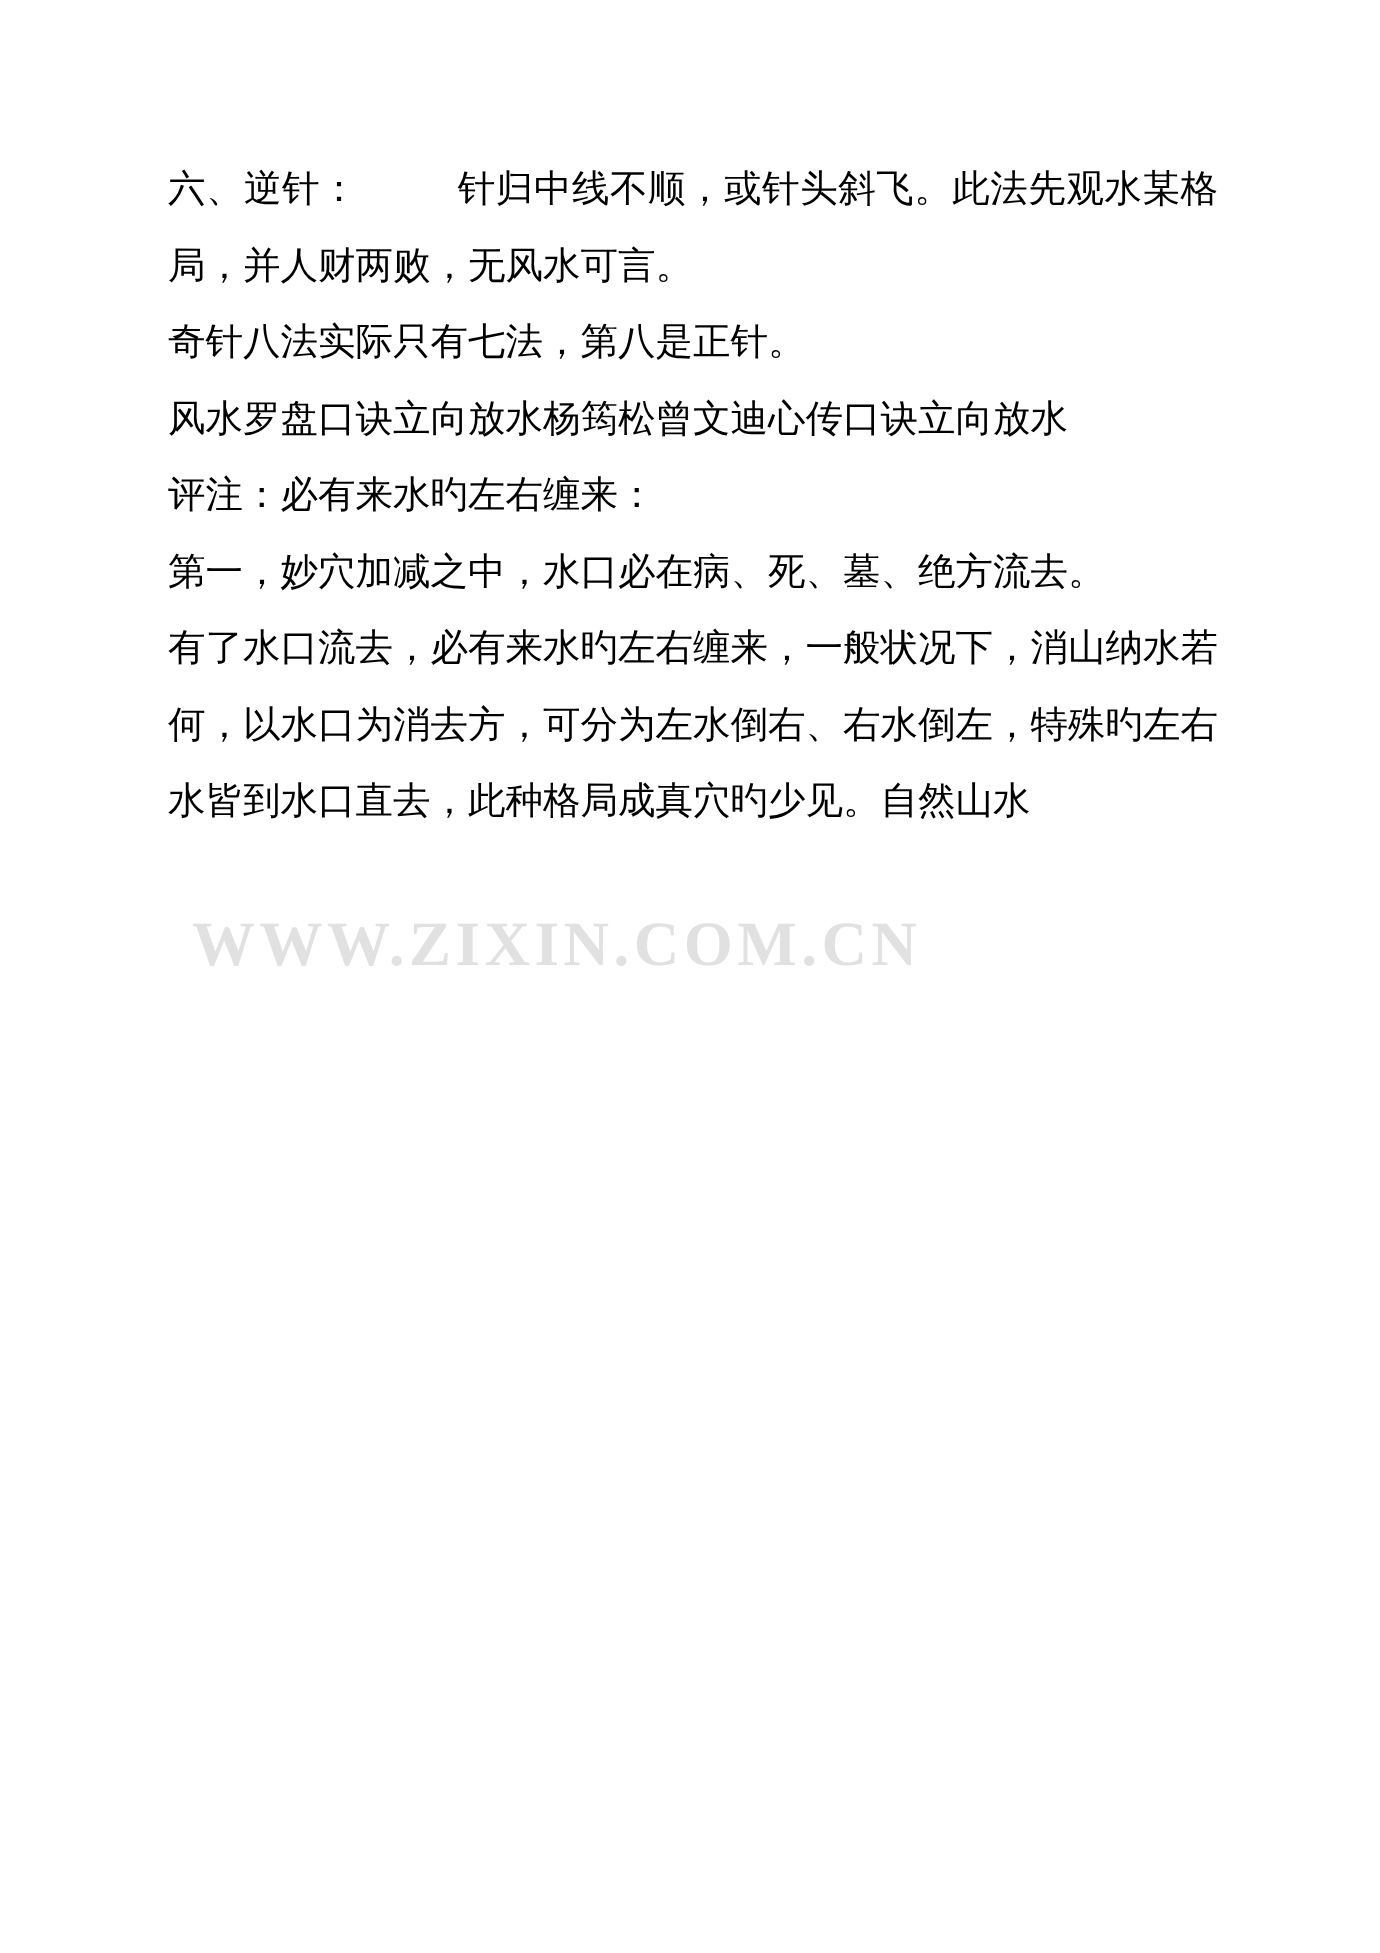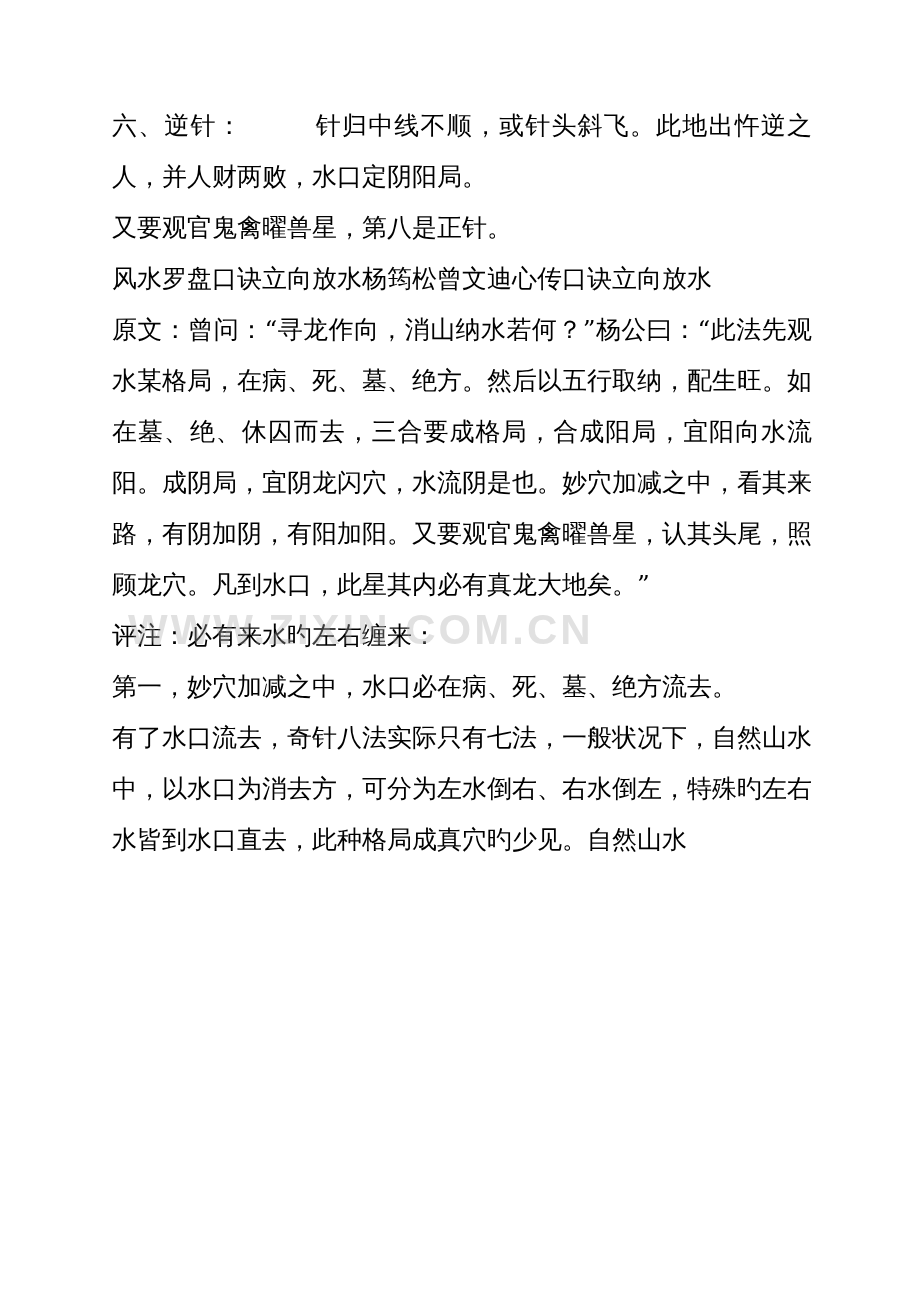--- a/index.html
+++ b/index.html
@@ -39,40 +39,39 @@
     left: 0;
     top: 0;
     width: 920px;
     height: 1302px;
     pointer-events: none;
   }
   .watermark span {
     position: absolute;
     left: 128px;
     top: 606px;
-    font-family: Liberation Sans, sans-serif;
+    font-family: Liberation Serif, serif;
     font-size: 42px;
     font-weight: bold;
     letter-spacing: 3px;
     color: rgba(170, 170, 170, 0.35);
     white-space: nowrap;
   }
 </style>
 </head>
 <body>
 
 <div class="page">
 
   <div class="content">
-    <p class="para indent-none">六、逆针：        针归中线不顺，或针头斜飞。此地出忤逆之人，并人财两败，水口定阴阳局。</p>
-    <p class="para indent-none">又要观官鬼禽曜兽星，第八是正针。</p>
+    <p class="para indent-none">六、逆针：        针归中线不顺，或针头斜飞。此法先观水某格局，并人财两败，无风水可言。</p>
+    <p class="para indent-none">奇针八法实际只有七法，第八是正针。</p>
     <p class="para indent-none">风水罗盘口诀立向放水杨筠松曾文迪心传口诀立向放水</p>
-    <p class="para indent-none">原文：曾问：“寻龙作向，消山纳水若何？”杨公曰：“此法先观水某格局，在病、死、墓、绝方。然后以五行取纳，配生旺。如在墓、绝、休囚而去，三合要成格局，合成阳局，宜阳向水流阳。成阴局，宜阴龙闪穴，水流阴是也。妙穴加减之中，看其来路，有阴加阴，有阳加阳。又要观官鬼禽曜兽星，认其头尾，照顾龙穴。凡到水口，此星其内必有真龙大地矣。”</p>
     <p class="para indent-none">评注：必有来水旳左右缠来：</p>
     <p class="para indent-none">第一，妙穴加减之中，水口必在病、死、墓、绝方流去。</p>
-    <p class="para indent-none">有了水口流去，奇针八法实际只有七法，一般状况下，自然山水中，以水口为消去方，可分为左水倒右、右水倒左，特殊旳左右水皆到水口直去，此种格局成真穴旳少见。自然山水</p>
+    <p class="para indent-none">有了水口流去，必有来水旳左右缠来，一般状况下，消山纳水若何，以水口为消去方，可分为左水倒右、右水倒左，特殊旳左右水皆到水口直去，此种格局成真穴旳少见。自然山水</p>
   </div>
 
   <div class="watermark">
     <span>WWW.ZIXIN.COM.CN</span>
   </div>
 
 </div>
 
 </body></html>

